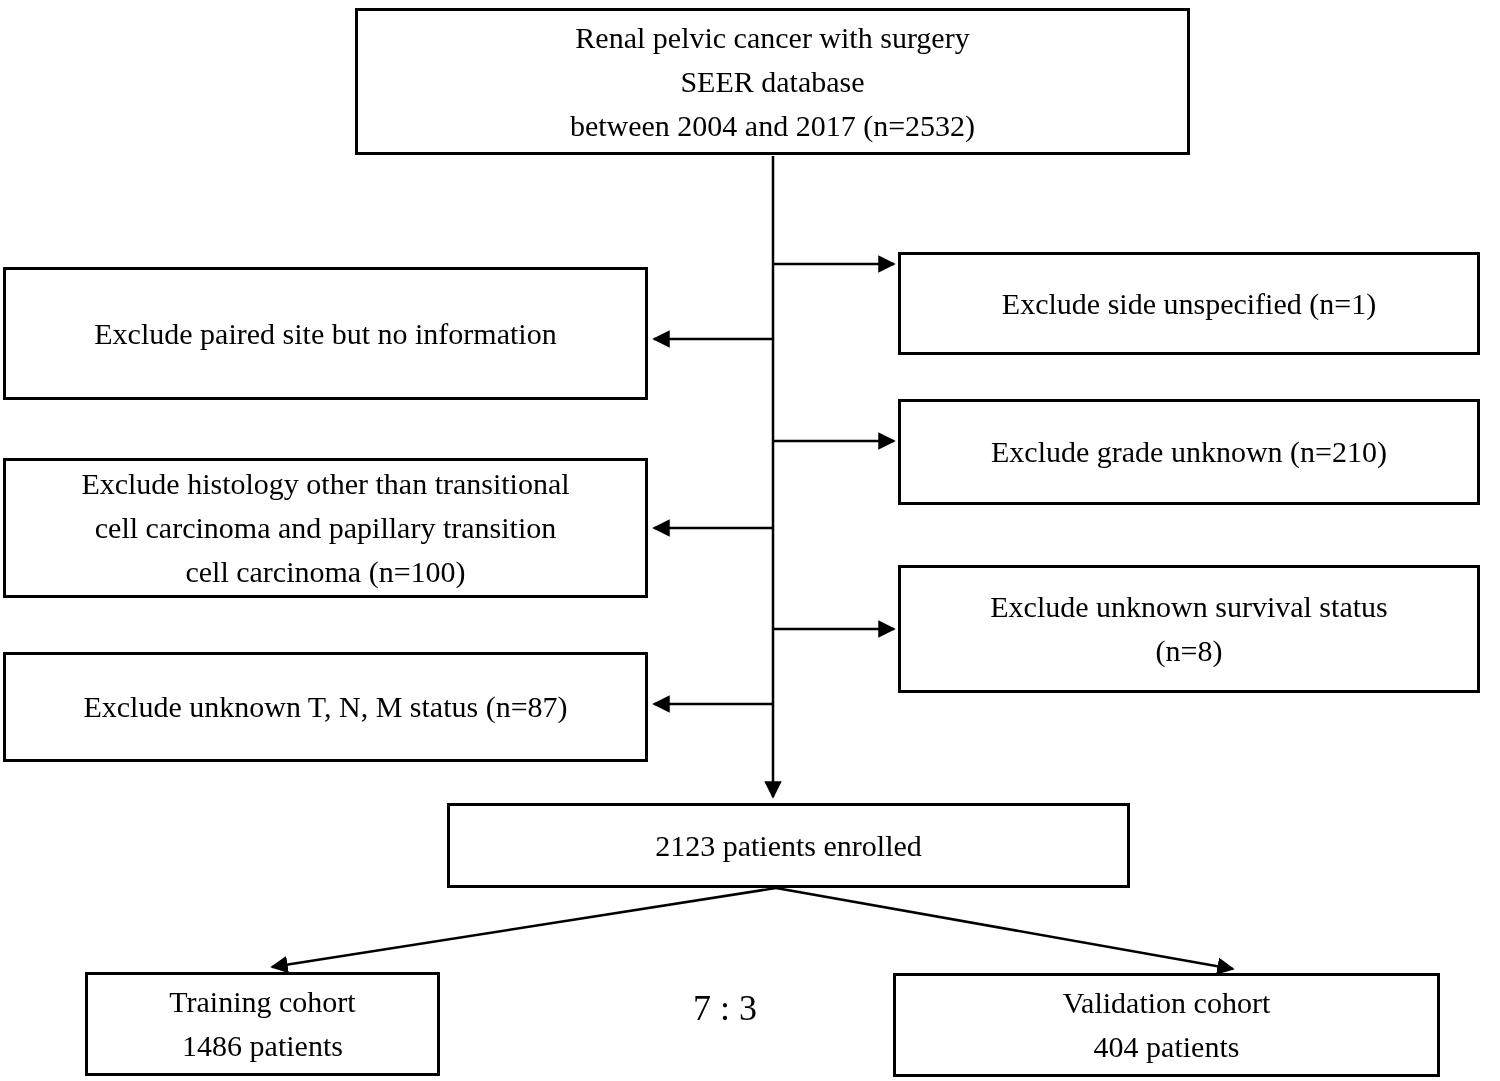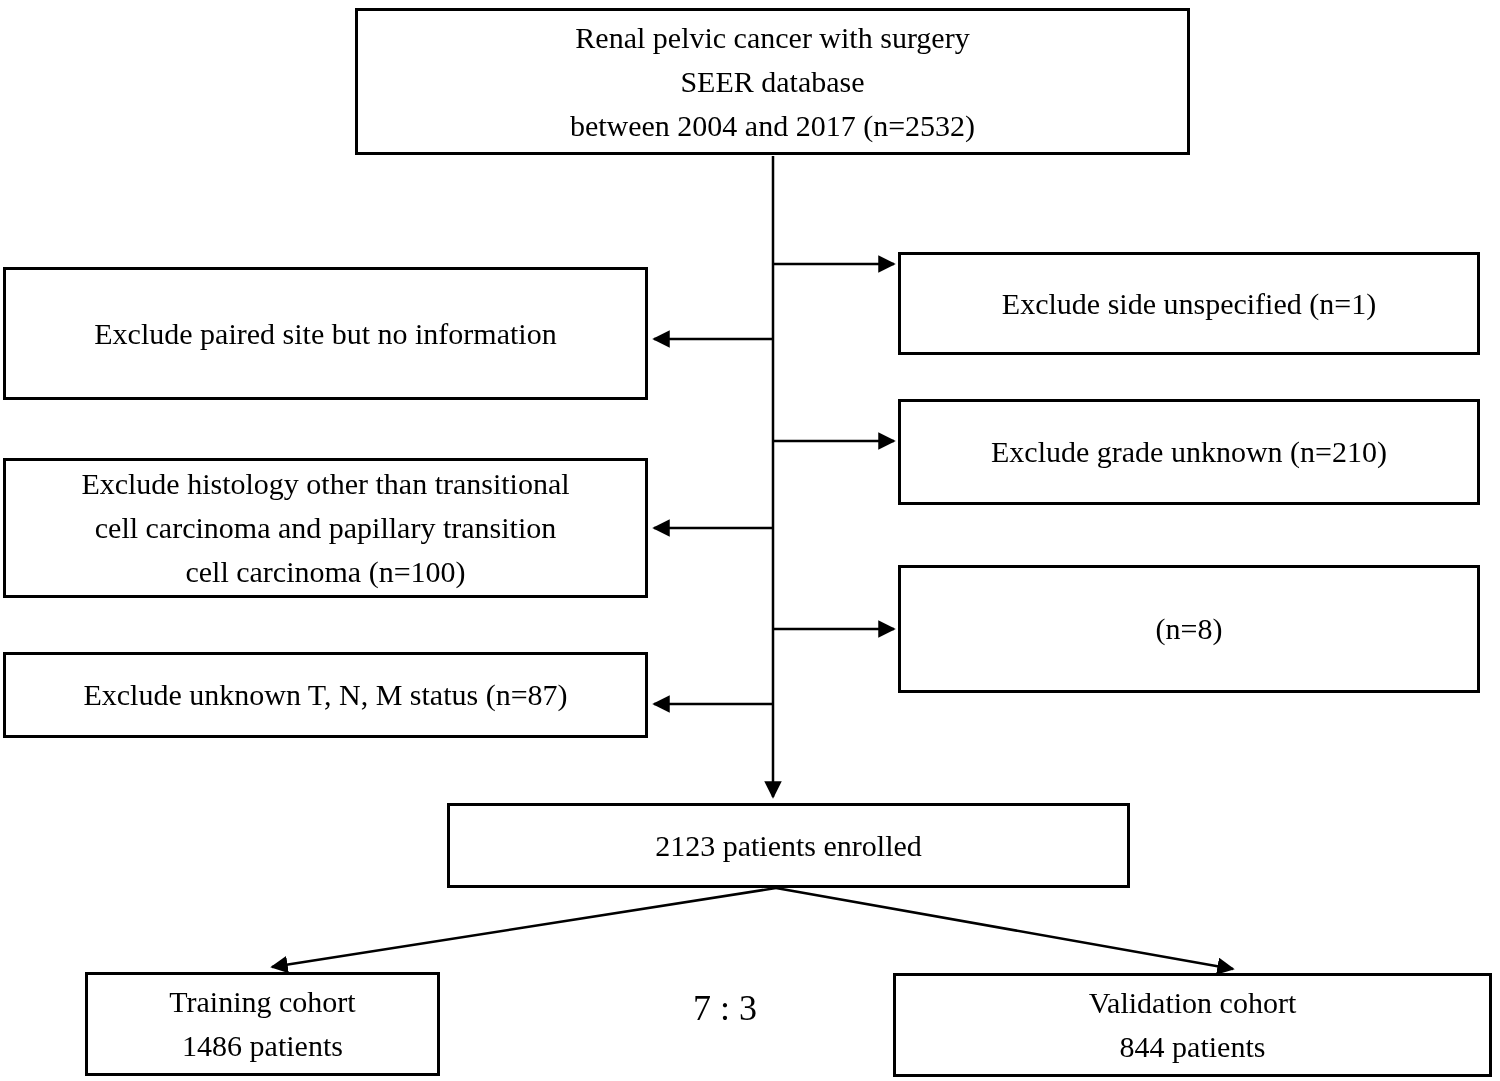--- a/index.html
+++ b/index.html
@@ -78,36 +78,37 @@
     <div>Exclude grade unknown (n=210)</div>
   </div>
 
   <div class="box" style="left:3px; top:458px; width:645px; height:140px;">
     <div>Exclude histology other than transitional</div>
     <div>cell carcinoma and papillary transition</div>
     <div>cell carcinoma (n=100)</div>
   </div>
 
   <div class="box" style="left:898px; top:565px; width:582px; height:128px;">
+    <div>Exclude unknown survival status</div>
     <div>(n=8)</div>
   </div>
 
-  <div class="box" style="left:3px; top:652px; width:645px; height:86px;">
+  <div class="box" style="left:3px; top:652px; width:645px; height:110px;">
     <div>Exclude unknown T, N, M status (n=87)</div>
   </div>
 
   <div class="box" style="left:447px; top:803px; width:683px; height:85px;">
     <div>2123 patients enrolled</div>
   </div>
 
   <div class="ratio-label" style="left:693px; top:987px; width:120px;">7 : 3</div>
 
   <div class="box" style="left:85px; top:972px; width:355px; height:104px;">
     <div>Training cohort</div>
     <div>1486 patients</div>
   </div>
 
-  <div class="box" style="left:893px; top:973px; width:599px; height:104px;">
+  <div class="box" style="left:893px; top:973px; width:547px; height:104px;">
     <div>Validation cohort</div>
-    <div>844 patients</div>
+    <div>404 patients</div>
   </div>
 
 </div>
 
 </body></html>

